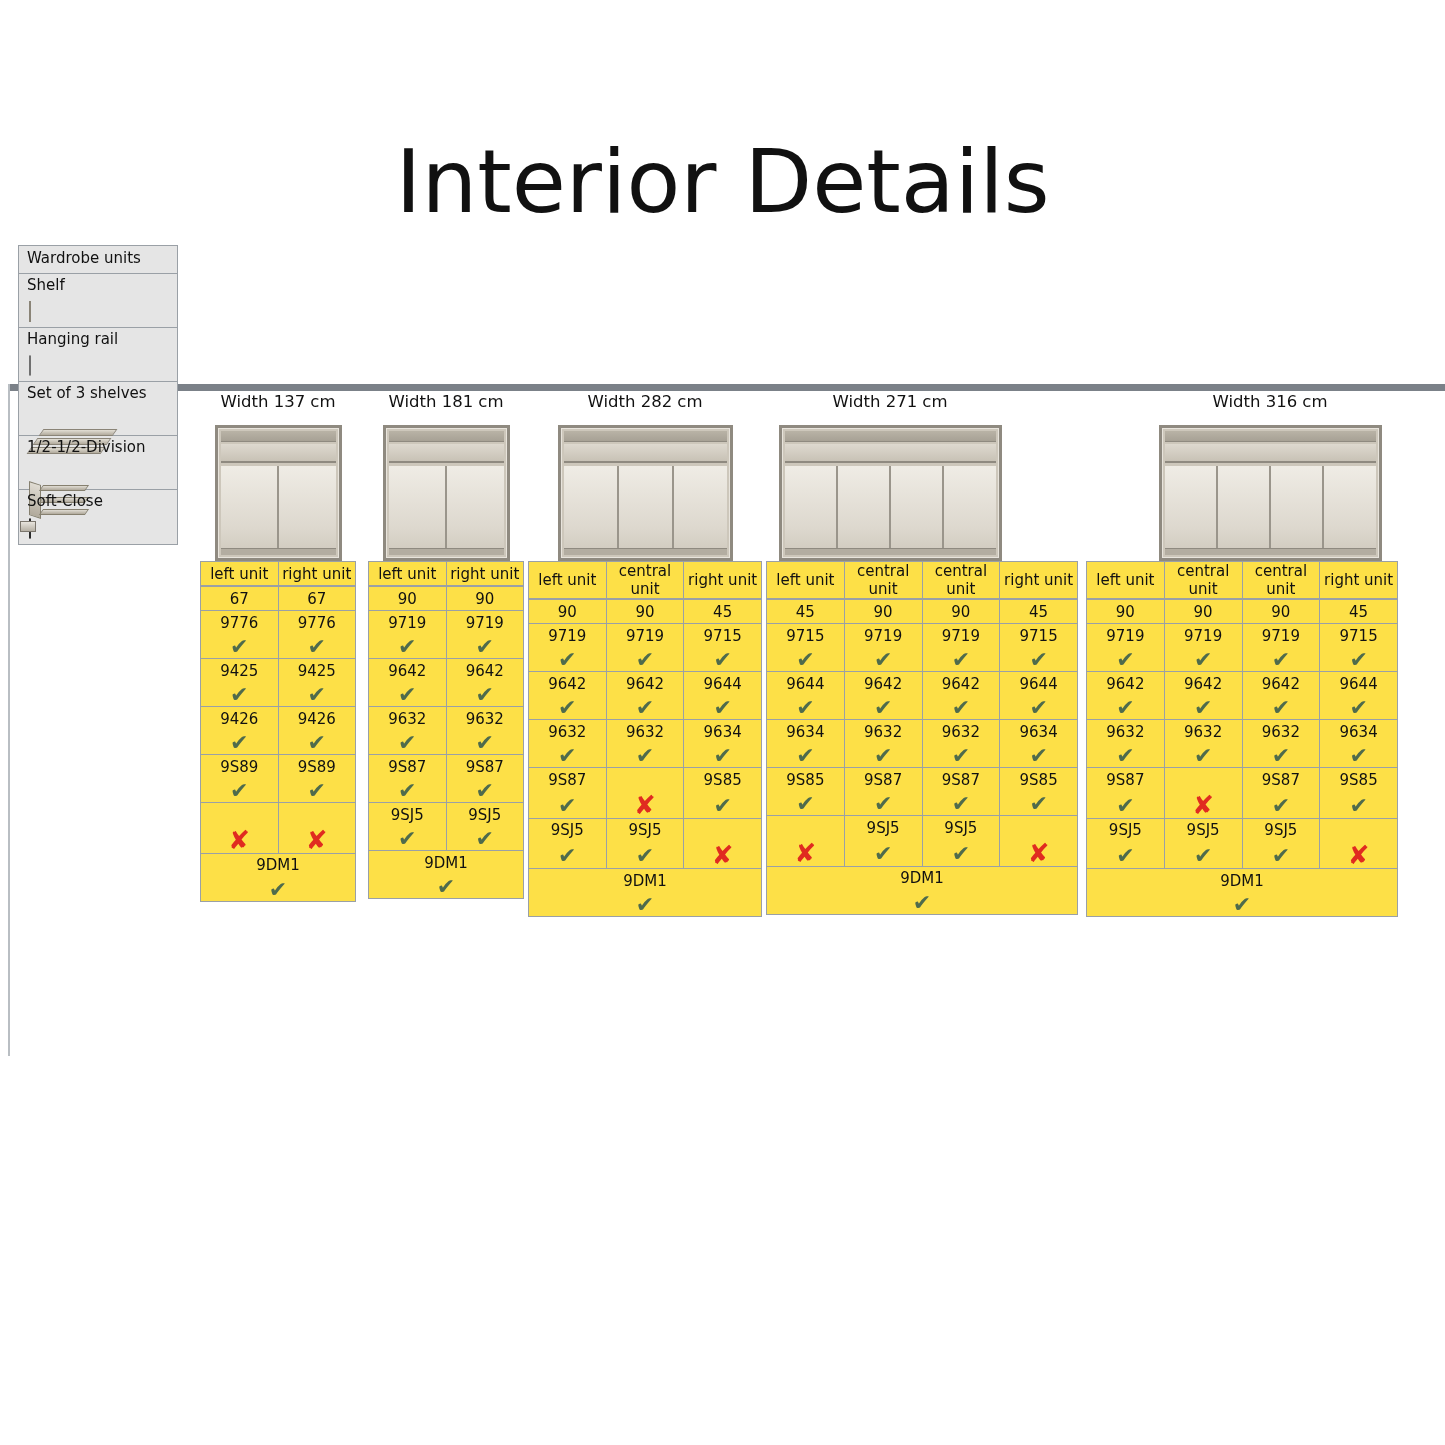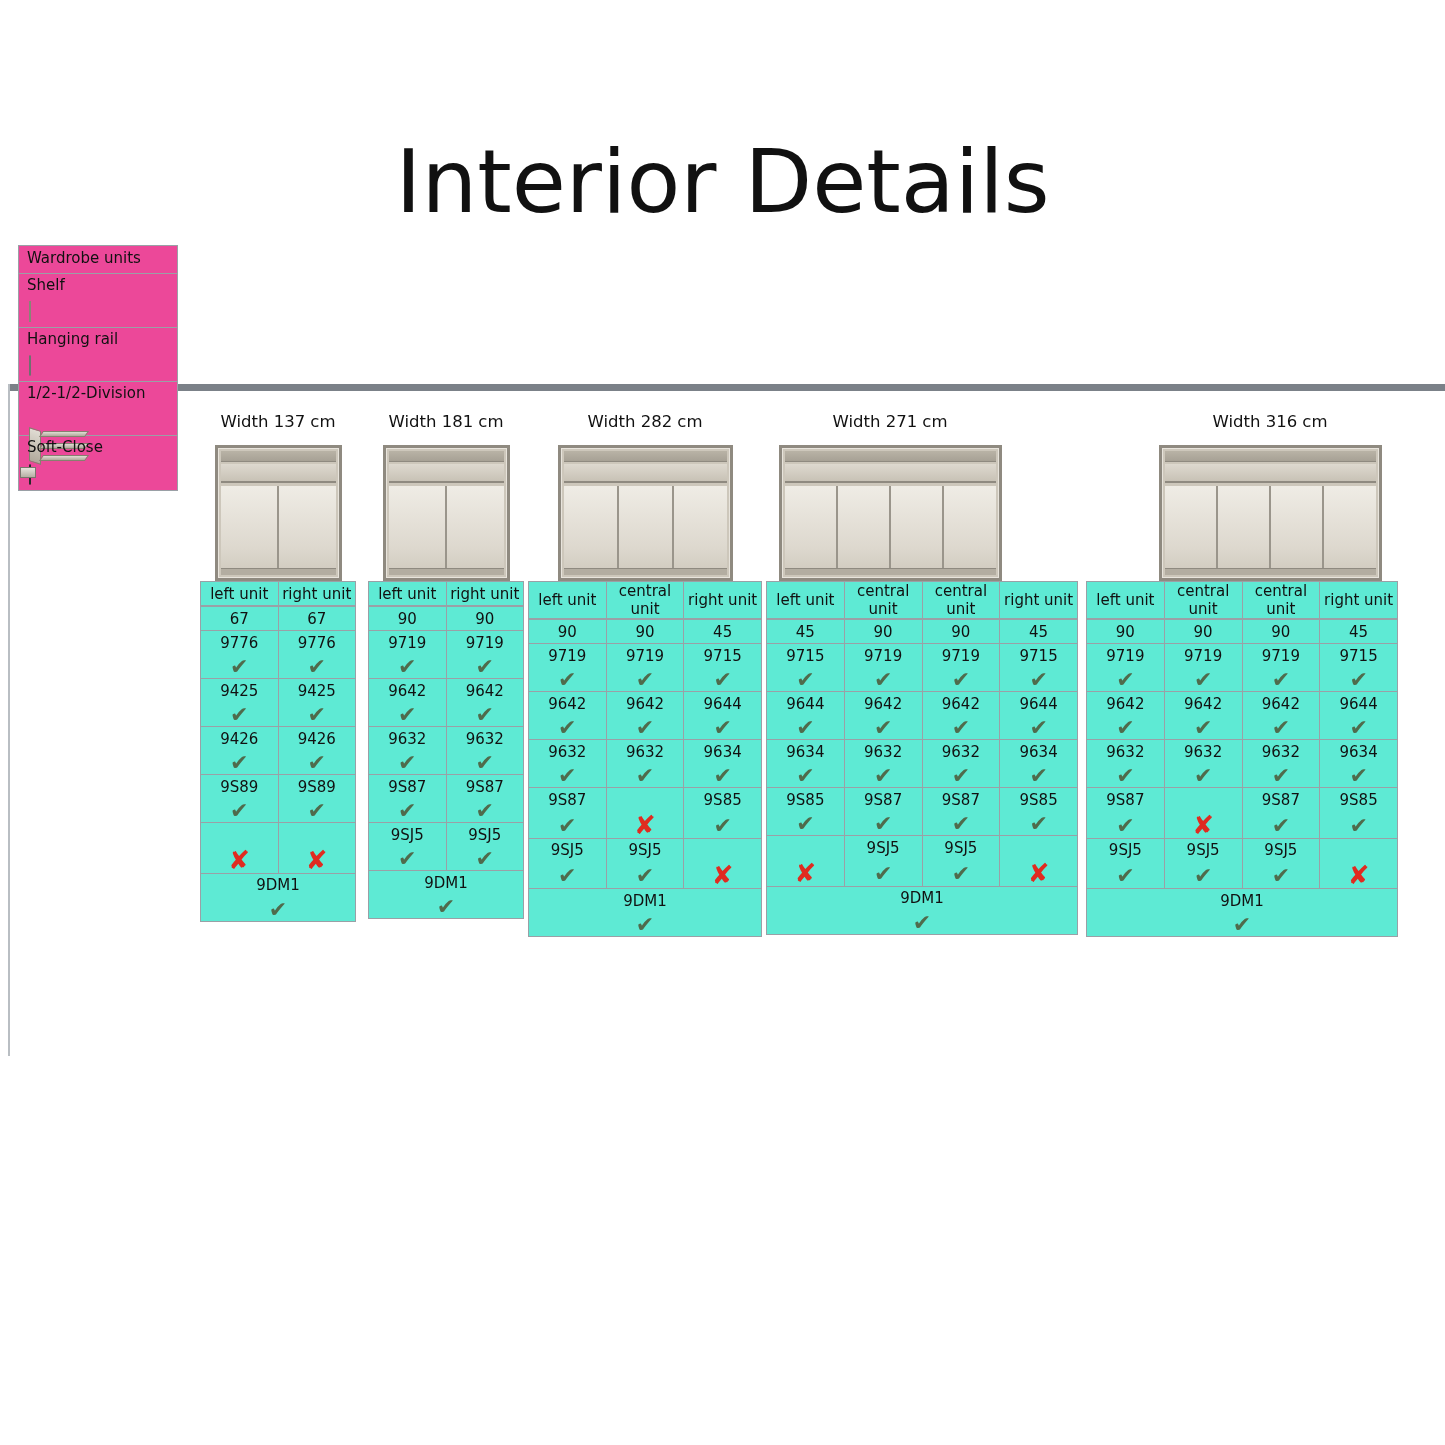--- a/index.html
+++ b/index.html
@@ -51,21 +51,20 @@
     position: absolute;
     top: 0;
   }
   .group-title {
     text-align: center;
     font-size: 16.5px;
     color: #111;
     font-weight: 400;
     margin-bottom: 8px;
     white-space: nowrap;
-    margin-top: 20px;
   }
   .thumb-wrap {
     display: flex;
     justify-content: center;
     align-items: flex-end;
     height: 142px;
   }
   
   .wardrobe {
     position: relative;
@@ -99,21 +98,21 @@
   .wardrobe .col:last-child { border-right: none; }
   .wardrobe .base {
     position: absolute; left: 3px; right: 3px; bottom: 3px;
     height: 7px; background: #b3ada1; border-top: 1px solid #8f8a80;
   }
 
   
   table.grid {
     border-collapse: collapse;
     table-layout: fixed;
-    background: #5eead4;
+    background: #fde047;
   }
   table.grid td, table.grid th {
     border: 1px solid #9aa0a6;
     text-align: center;
     vertical-align: middle;
     font-size: 15px;
     color: #111;
     padding: 0;
     height: 24px;
     font-weight: 400;
@@ -138,21 +137,21 @@
     display: inline-block;
   }
 
   
   .legend {
     position: absolute;
     left: 18px;
     top: 245px;
     width: 160px;
     border: 1px solid #9aa0a6;
-    background: #ec4899;
+    background: #e5e5e5;
   }
   .legend-row {
     position: relative;
     border-bottom: 1px solid #9aa0a6;
     padding: 4px 6px 4px 8px;
     height: 54px;
   }
   .legend-row:last-child { border-bottom: none; }
   .legend-row .lbl {
     font-size: 15px;
@@ -239,20 +238,24 @@
       </div>
       <div class="legend-row">
         <span class="lbl">Shelf</span>
         <span class="legend-icon"><span class="ic-shelf"></span></span>
       </div>
       <div class="legend-row">
         <span class="lbl">Hanging rail</span>
         <span class="legend-icon"><span class="ic-rail"></span></span>
       </div>
       <div class="legend-row">
+        <span class="lbl">Set of 3 shelves</span>
+        <span class="legend-icon"><span class="ic-shelves"><i></i><i></i><i></i></span></span>
+      </div>
+      <div class="legend-row">
         <span class="lbl">1/2-1/2-Division</span>
         <span class="legend-icon"><span class="ic-division"><i></i><i></i><i></i><i></i></span></span>
       </div>
       <div class="legend-row">
         <span class="lbl">Soft-Close</span>
         <span class="legend-icon"><span class="ic-soft"></span></span>
       </div>
     </div>
 
   <div class="board" id="board">

